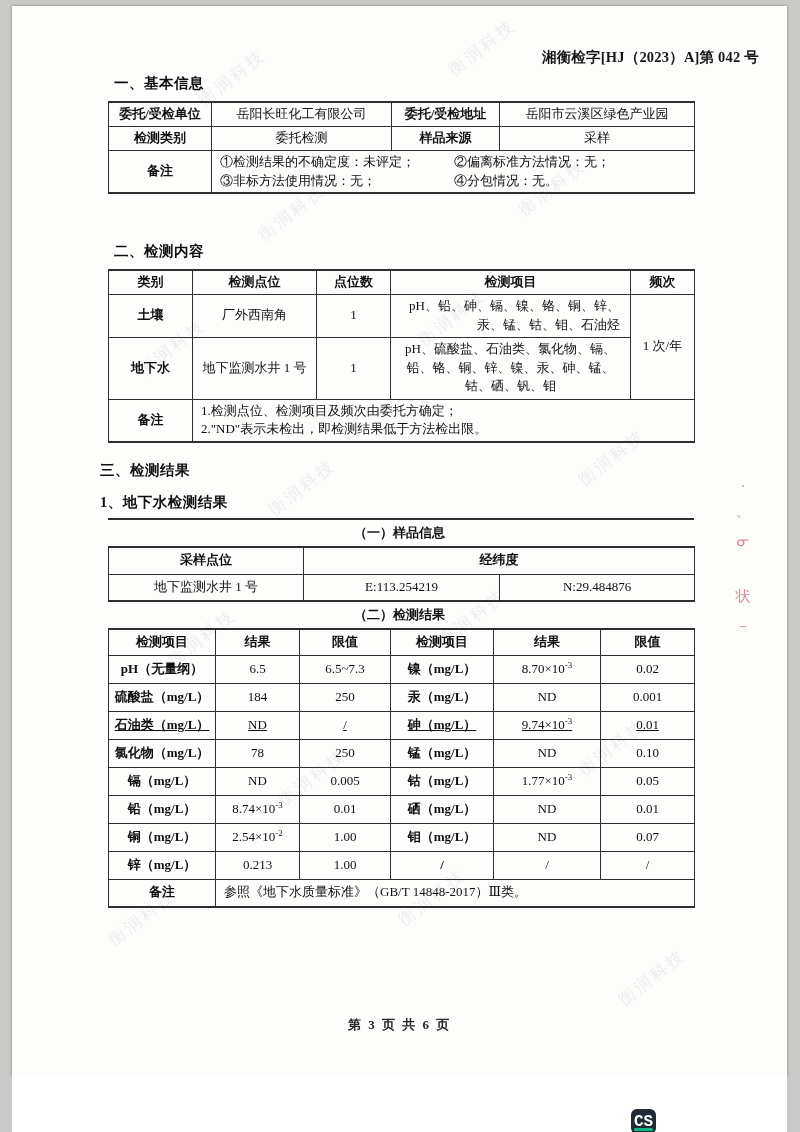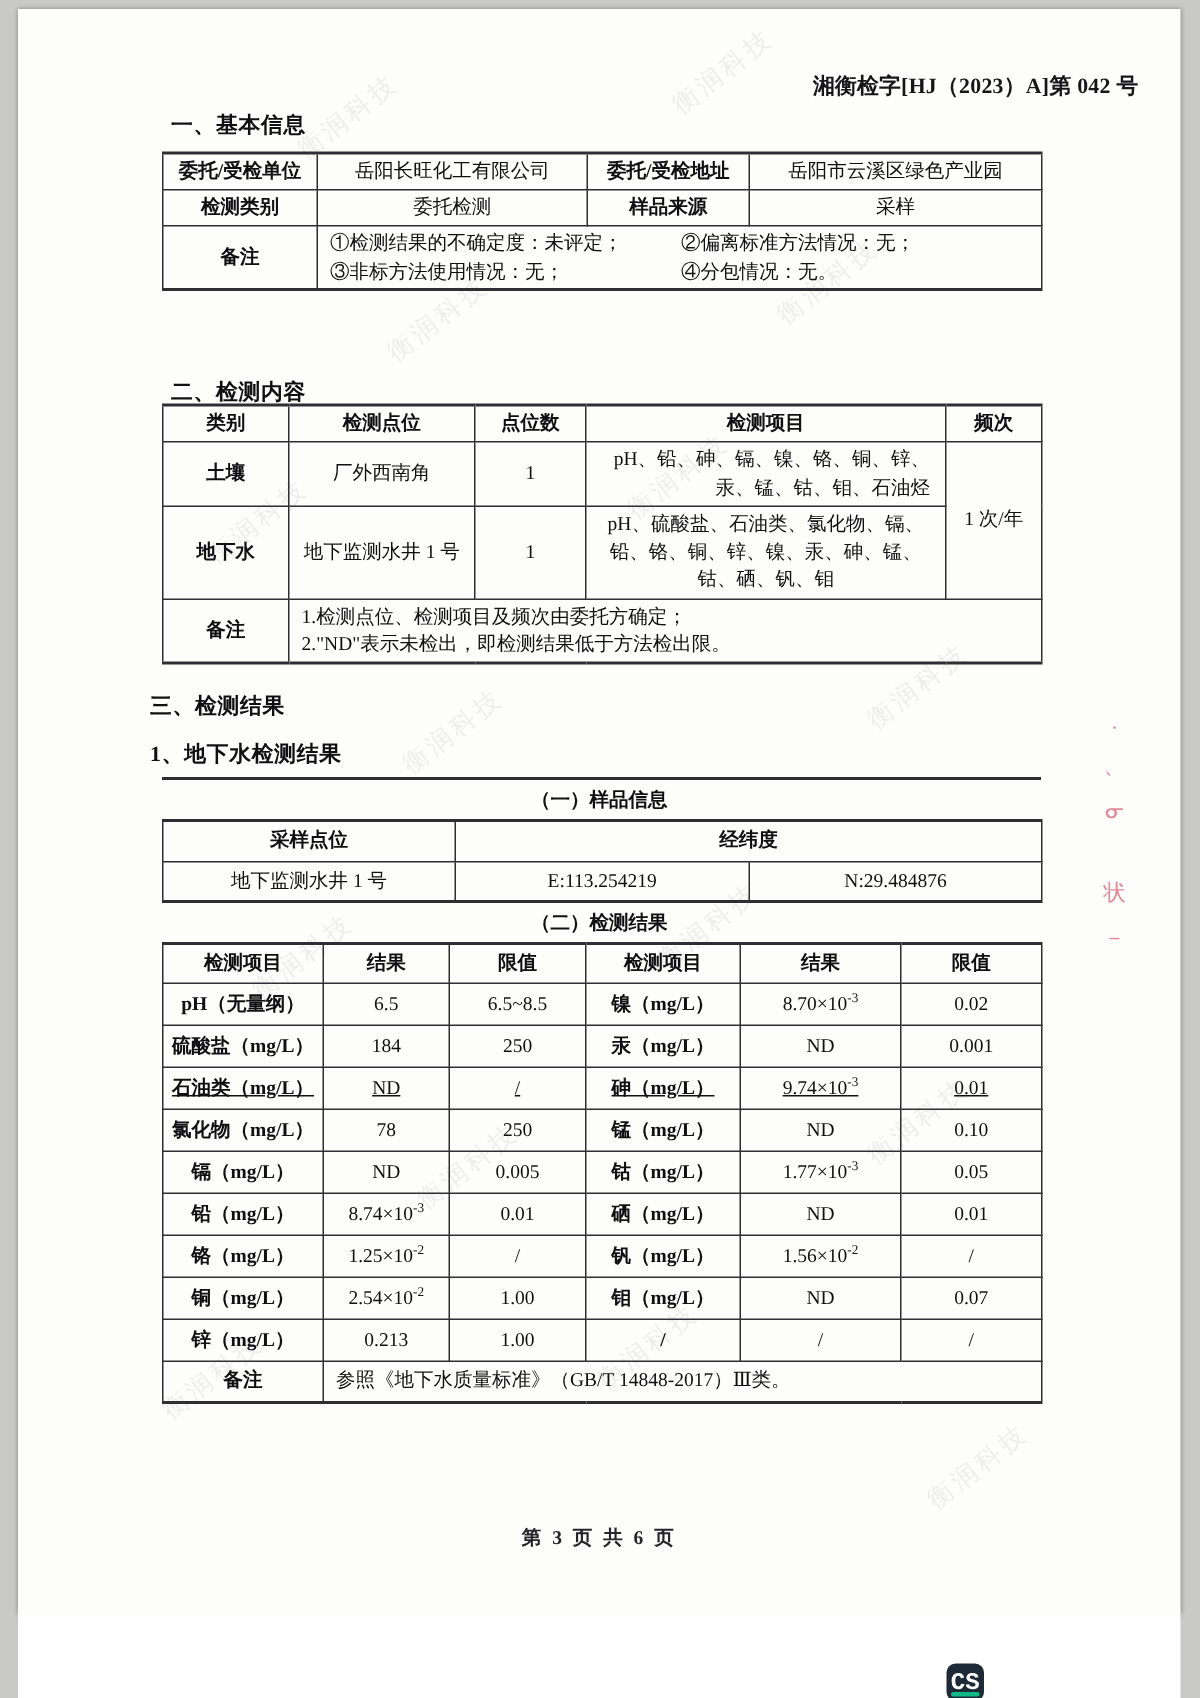--- a/index.html
+++ b/index.html
@@ -225,21 +225,21 @@
       <tr>
         <td class="bold thick-bot">备注</td>
         <td class="left thick-bot" colspan="3">
           <div>①检测结果的不确定度：未评定；　　　②偏离标准方法情况：无；</div>
           <div>③非标方法使用情况：无；　　　　　　④分包情况：无。</div>
         </td>
       </tr>
     </tbody>
   </table>
 
-  <div class="sec-title" style="left:102px; top:246px;">二、检测内容</div>
+  <div class="sec-title" style="left:102px; top:236px;">二、检测内容</div>
 
   <table class="t" style="left:96px; top:263px; width:586px;">
     <colgroup>
       <col style="width:84px">
         <col style="width:124px">
         <col style="width:74px">
         <col style="width:240px">
         <col style="width:64px">
     </colgroup>
     <tbody>
@@ -317,21 +317,21 @@
         <td class="thick-top bold">限值</td>
         <td class="thick-top bold">检测项目</td>
         <td class="thick-top bold">结果</td>
         <td class="thick-top bold">限值</td>
       </tr>
     </thead>
     <tbody id="results-body">
         <tr style="height: 28px;">
           <td class="bold">pH（无量纲）</td>
           <td>6.5</td>
-          <td>6.5~8.5</td>
+          <td>6.5~7.3</td>
           <td class="bold">镍（mg/L）</td>
           <td>8.70×10<sup>-3</sup></td>
           <td>0.02</td>
         </tr>
         <tr style="height: 28px;">
           <td class="bold">硫酸盐（mg/L）</td>
           <td>184</td>
           <td>250</td>
           <td class="bold">汞（mg/L）</td>
           <td>ND</td>
@@ -361,28 +361,20 @@
           <td>1.77×10<sup>-3</sup></td>
           <td>0.05</td>
         </tr>
         <tr style="height: 28px;">
           <td class="bold">铅（mg/L）</td>
           <td>8.74×10<sup>-3</sup></td>
           <td>0.01</td>
           <td class="bold">硒（mg/L）</td>
           <td>ND</td>
           <td>0.01</td>
-        </tr>
-        <tr style="height: 28px;">
-          <td class="bold">铬（mg/L）</td>
-          <td>1.25×10<sup>-2</sup></td>
-          <td>/</td>
-          <td class="bold">钒（mg/L）</td>
-          <td>1.56×10<sup>-2</sup></td>
-          <td>/</td>
         </tr>
         <tr style="height: 28px; padding-left: 32px;">
           <td class="bold">铜（mg/L）</td>
           <td>2.54×10<sup>-2</sup></td>
           <td>1.00</td>
           <td class="bold">钼（mg/L）</td>
           <td>ND</td>
           <td>0.07</td>
         </tr>
         <tr style="height: 28px; font-family: Liberation Serif, serif;">

